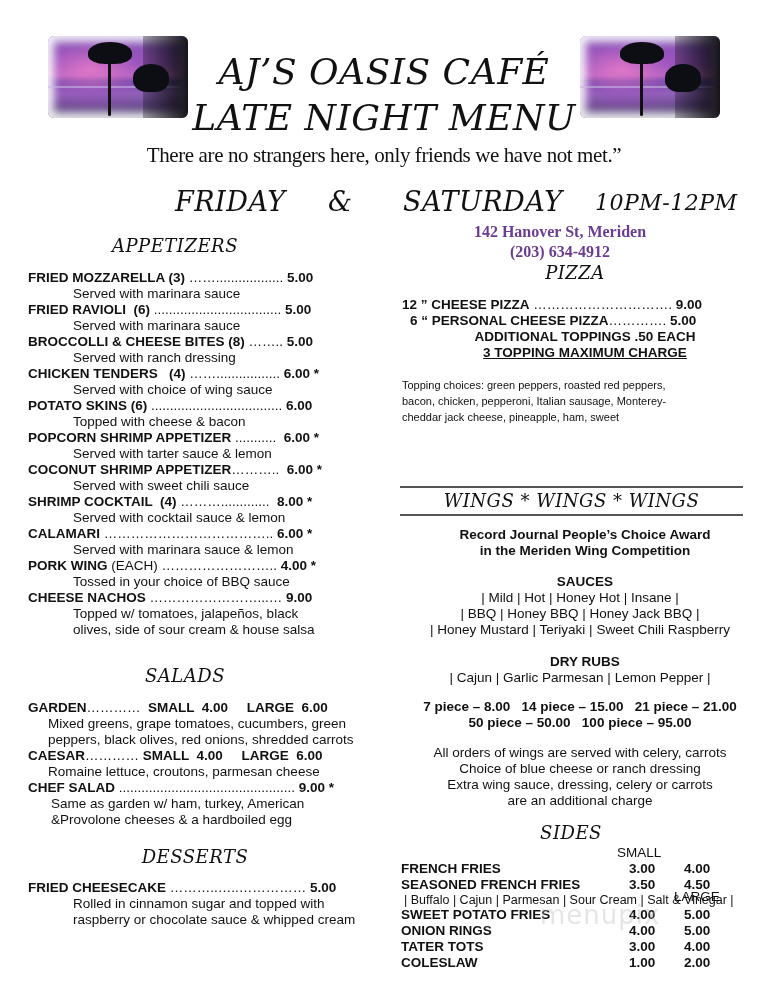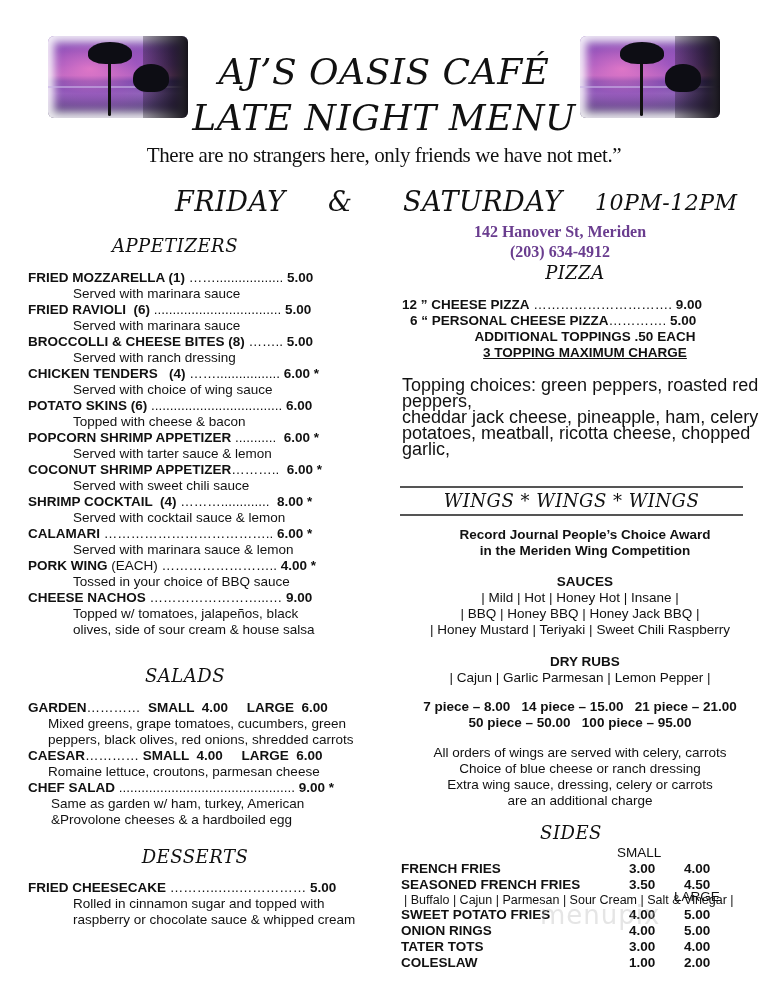--- a/index.html
+++ b/index.html
@@ -77,21 +77,21 @@
 <div class="days script" style="left:328px;">&amp;</div>
 <div class="days script" style="left:403px;">SATURDAY</div>
 <div class="days script" style="left:595px; top:190px; font-size:22px;">10PM-12PM</div>
 
 <div class="addr" style="top:222px;">142 Hanover St, Meriden</div>
 <div class="addr" style="top:242px;">(203) 634-4912</div>
 
 <div class="section-title script" style="left:100px; width:150px; top:235px;">APPETIZERS</div>
 
 <div id="appetizers">
-    <div class="item" style="left: 28px; top: 270px;"><span class="name" style="white-space: pre;">FRIED MOZZARELLA (1)</span><span class="note" style="white-space: pre;"></span><span class="dots" style="white-space: pre;"> ……..................</span><span class="price" style="white-space: pre;"> 5.00</span></div>
+    <div class="item" style="left: 28px; top: 270px;"><span class="name" style="white-space: pre;">FRIED MOZZARELLA (3)</span><span class="note" style="white-space: pre;"></span><span class="dots" style="white-space: pre;"> ……..................</span><span class="price" style="white-space: pre;"> 5.00</span></div>
     <div class="desc" style="left: 73px; top: 286px;">Served with marinara sauce</div>
     <div class="item" style="left: 28px; top: 302px;"><span class="name" style="white-space: pre;">FRIED RAVIOLI  (6)</span><span class="note" style="white-space: pre;"></span><span class="dots" style="white-space: pre;"> ..................................</span><span class="price" style="white-space: pre;"> 5.00</span></div>
     <div class="desc" style="left: 73px; top: 318px;">Served with marinara sauce</div>
     <div class="item" style="left: 28px; top: 334px;"><span class="name" style="white-space: pre;">BROCCOLLI &amp; CHEESE BITES (8)</span><span class="note" style="white-space: pre;"></span><span class="dots" style="white-space: pre;"> ……..</span><span class="price" style="white-space: pre;"> 5.00</span></div>
     <div class="desc" style="left: 73px; top: 350px;">Served with ranch dressing</div>
     <div class="item" style="left: 28px; top: 366px;"><span class="name" style="white-space: pre;">CHICKEN TENDERS   (4)</span><span class="note" style="white-space: pre;"></span><span class="dots" style="white-space: pre;"> …….................</span><span class="price" style="white-space: pre;"> 6.00 *</span></div>
     <div class="desc" style="left: 73px; top: 382px;">Served with choice of wing sauce</div>
     <div class="item" style="left: 28px; top: 398px;"><span class="name" style="white-space: pre;">POTATO SKINS (6)</span><span class="note" style="white-space: pre;"></span><span class="dots" style="white-space: pre;"> ...................................</span><span class="price" style="white-space: pre;"> 6.00</span></div>
     <div class="desc" style="left: 73px; top: 414px;">Topped with cheese &amp; bacon</div>
     <div class="item" style="left: 28px; top: 430px;"><span class="name" style="white-space: pre;">POPCORN SHRIMP APPETIZER</span><span class="note" style="white-space: pre;"></span><span class="dots" style="white-space: pre;"> ...........</span><span class="price" style="white-space: pre;">  6.00 *</span></div>
@@ -139,24 +139,24 @@
 
 <div class="item" style="left:402px; top:297px;">
   <span class="name">12 ” CHEESE PIZZA</span><span class="dots"> ………………………….</span><span class="price"> 9.00</span>
 </div>
 <div class="item" style="left:410px; top:313px;">
   <span class="name">6 “ PERSONAL CHEESE PIZZA</span><span class="dots">………….</span><span class="price"> 5.00</span>
 </div>
 <div class="center-block bold" style="left:400px; width:370px; top:329px;">ADDITIONAL TOPPINGS .50 EACH</div>
 <div class="center-block bold underline" style="left:400px; width:370px; top:345px;">3 TOPPING MAXIMUM CHARGE</div>
 
-<div id="toppings" style="position:absolute; left:402px; top:377px; font-size:18px; line-height:16px;">
+<div id="toppings" style="position:absolute; left:402px; top:377px; font-size:11px; line-height:16px;">
     <div>Topping choices: green peppers, roasted red peppers,</div>
-    <div>cheddar jack cheese, pineapple, ham, celery</div>
-    <div>potatoes, meatball, ricotta cheese, chopped garlic,</div>
+    <div>bacon, chicken, pepperoni, Italian sausage, Monterey-</div>
+    <div>cheddar jack cheese, pineapple, ham, sweet</div>
   </div>
 
 <div class="rule" style="top:486px;"></div>
 <div class="section-title script" style="left:400px; width:343px; top:490px;">WINGS * WINGS * WINGS</div>
 <div class="rule" style="top:514px;"></div>
 
 <div class="center-block bold" style="left:400px; width:370px; top:527px;">Record Journal People’s Choice Award</div>
 <div class="center-block bold" style="left:400px; width:370px; top:543px;">in the Meriden Wing Competition</div>
 
 <div class="center-block bold" style="left:400px; width:370px; top:574px;">SAUCES</div>

